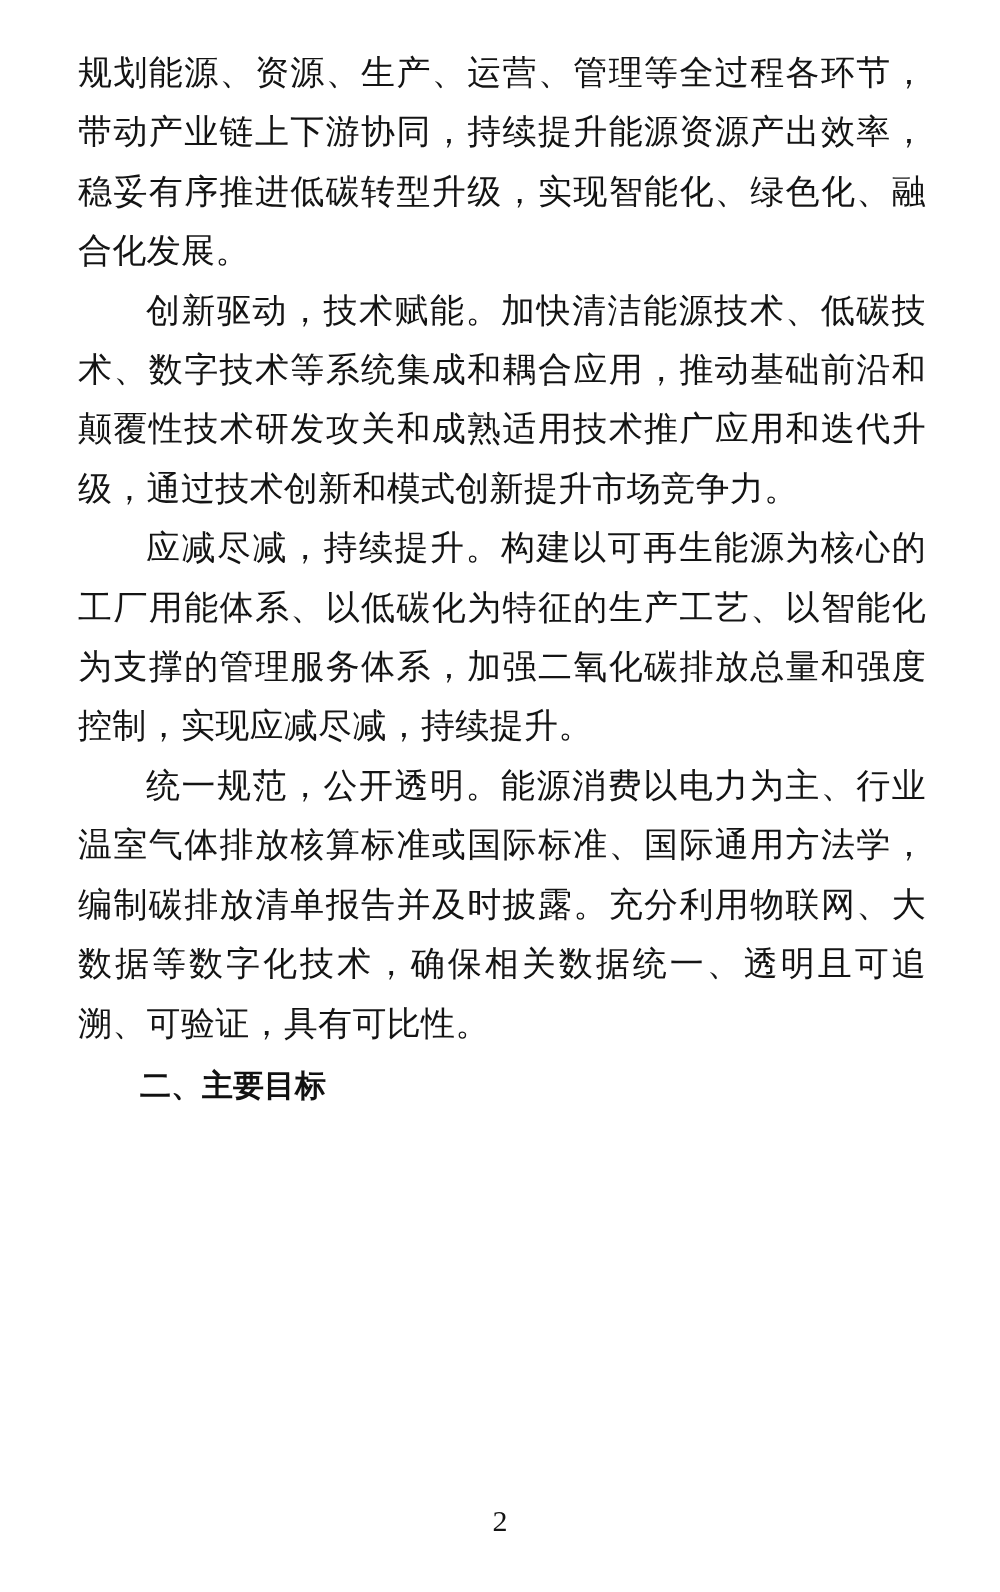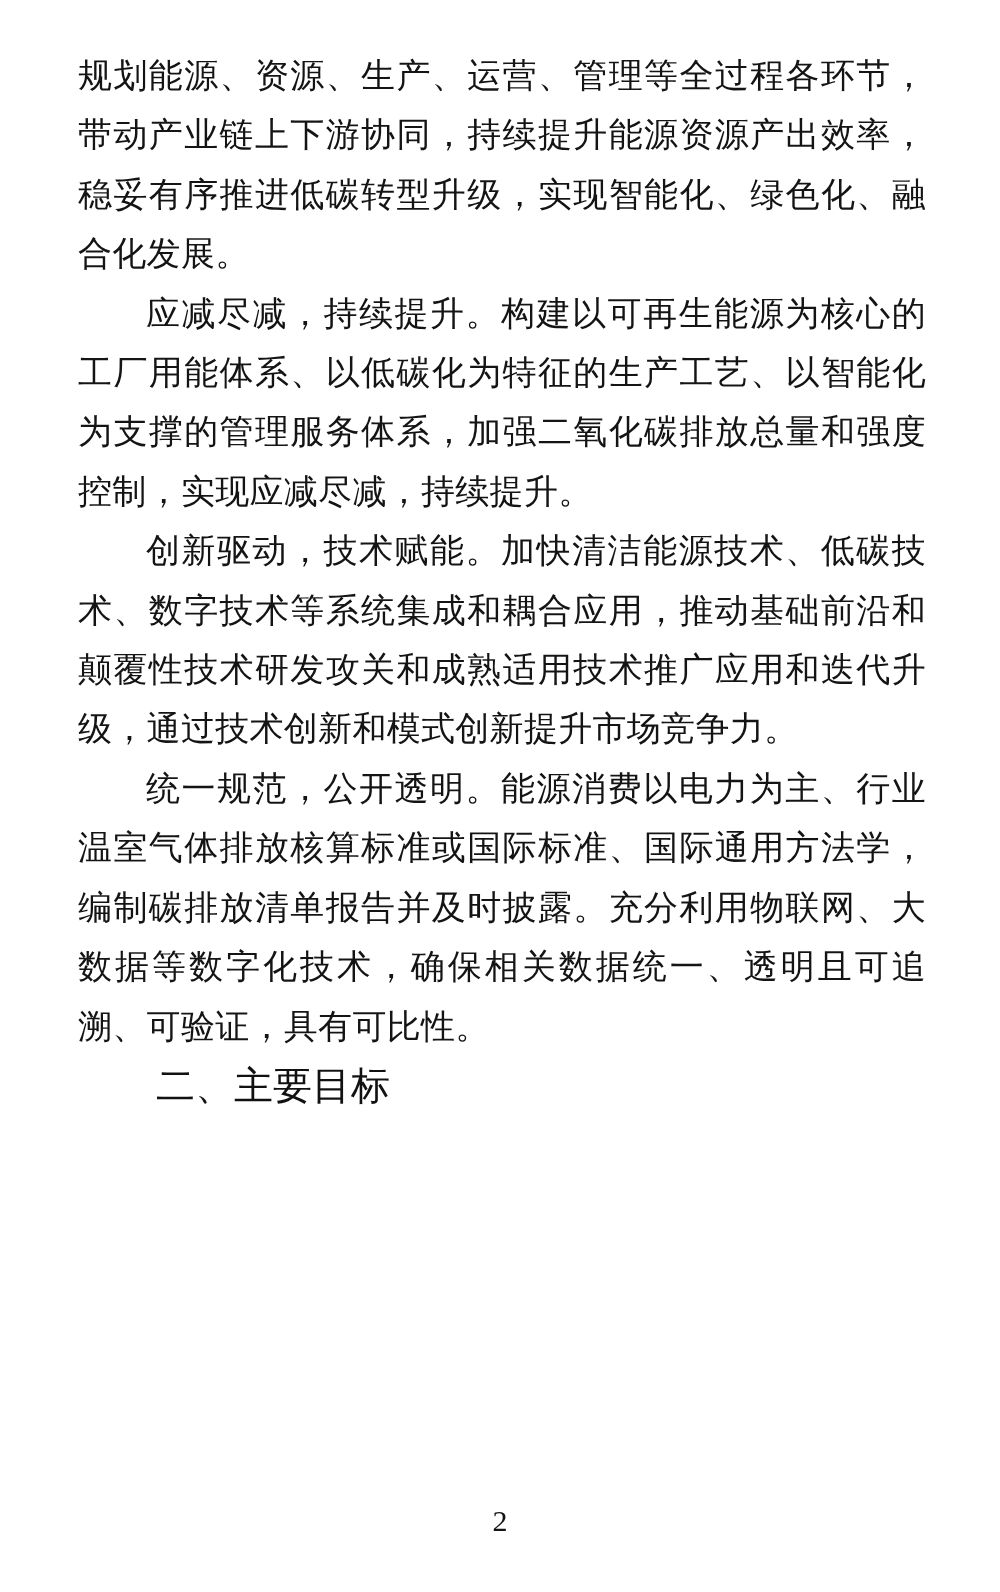--- a/index.html
+++ b/index.html
@@ -22,29 +22,30 @@
     left: 78px;
     width: 848px;
   }
   .body-para {
     margin: 0;
     font-size: 34px;
     line-height: 59.4px;
     text-align: justify;
     text-justify: inter-ideograph;
     letter-spacing: 0.3px;
+    font-family: Liberation Mono, monospace;
   }
   .indent {
     text-indent: 2em;
   }
   .section-heading {
     margin: 0;
-    font-size: 39px;
+    font-size: 31px;
     line-height: 59.4px;
-    font-weight: normal;
+    font-weight: bold;
     font-family: "Liberation Sans", "DejaVu Sans", sans-serif;
     text-indent: 2em;
     color: #111111;
   }
   .page-number {
     position: absolute;
     bottom: 54px;
     left: 0;
     width: 100%;
     text-align: center;
@@ -54,23 +55,23 @@
   }
 </style>
 </head>
 <body>
 
 <div class="page">
   <div class="content">
 
     <p class="body-para">规划能源、资源、生产、运营、管理等全过程各环节，带动产业链上下游协同，持续提升能源资源产出效率，稳妥有序推进低碳转型升级，实现智能化、绿色化、融合化发展。</p>
 
+    <p class="body-para indent">创新驱动，技术赋能。加快清洁能源技术、低碳技术、数字技术等系统集成和耦合应用，推动基础前沿和颠覆性技术研发攻关和成熟适用技术推广应用和迭代升级，通过技术创新和模式创新提升市场竞争力。</p>
+
     <p class="body-para indent">应减尽减，持续提升。构建以可再生能源为核心的工厂用能体系、以低碳化为特征的生产工艺、以智能化为支撑的管理服务体系，加强二氧化碳排放总量和强度控制，实现应减尽减，持续提升。</p>
-
-    <p class="body-para indent">创新驱动，技术赋能。加快清洁能源技术、低碳技术、数字技术等系统集成和耦合应用，推动基础前沿和颠覆性技术研发攻关和成熟适用技术推广应用和迭代升级，通过技术创新和模式创新提升市场竞争力。</p>
 
     <p class="body-para indent">统一规范，公开透明。能源消费以电力为主、行业温室气体排放核算标准或国际标准、国际通用方法学，编制碳排放清单报告并及时披露。充分利用物联网、大数据等数字化技术，确保相关数据统一、透明且可追溯、可验证，具有可比性。</p>
 
     <h2 class="section-heading">二、主要目标</h2>
 
 
   </div>
 
   <div class="page-number">2</div>
 </div>

